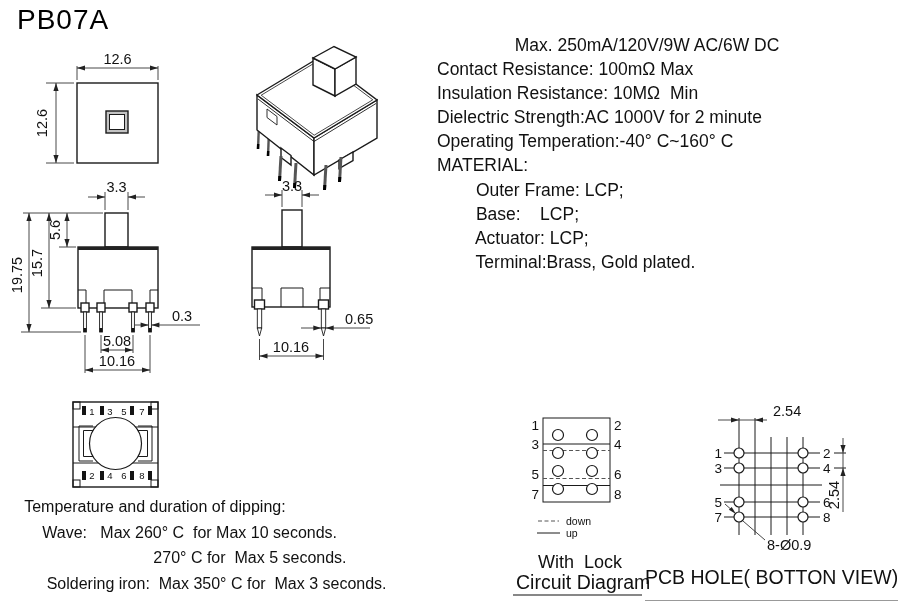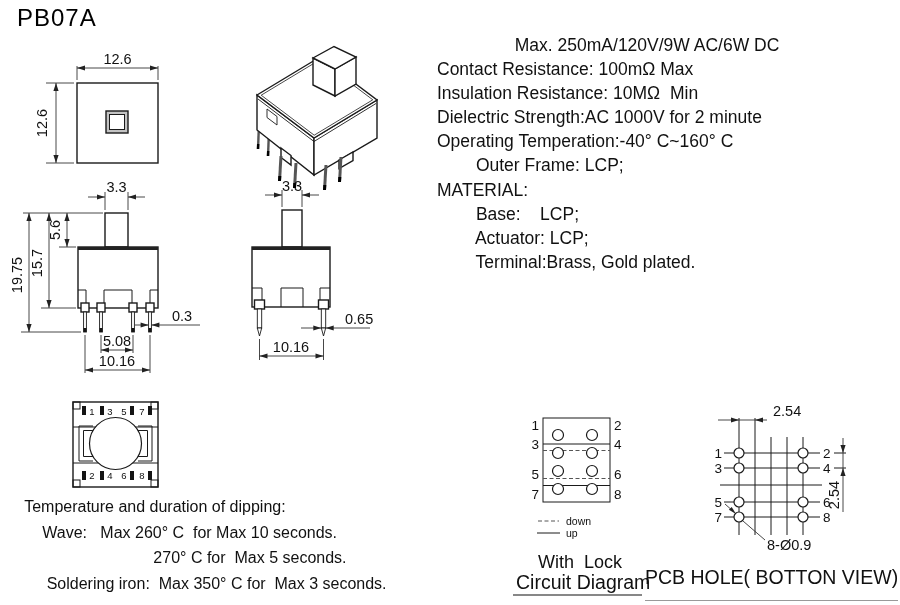--- a/index.html
+++ b/index.html
@@ -1,19 +1,19 @@
 <!DOCTYPE html>
 <html><head>
 <meta charset="utf-8">
 <style>
   html,body{margin:0;padding:0;}
   body{width:900px;height:605px;position:relative;background:#fff;overflow:hidden;
        font-family:"Liberation Sans",sans-serif;color:#111;}
   .abs{position:absolute;}
-  #title{left:17px;top:4px;font-size:24px;letter-spacing:1px;color:#000;}
+  #title{left:17px;top:4px;font-size:28px;letter-spacing:1px;color:#000;}
   #specs{left:437px;top:33px;font-size:17.5px;line-height:24.1px;}
   #specs div{white-space:pre;}
   #dipping{left:20px;top:494px;font-size:16px;line-height:25.5px;}
   #dipping div{white-space:pre;}
   #pcb-caption{left:645px;top:566px;font-size:19.5px;}
   #pcb-caption span{border-bottom:1px solid #999;padding-bottom:12px;}
   svg{position:absolute;overflow:visible;}
   svg text{font-family:"Liberation Sans",sans-serif;fill:#111;}
   .ln{stroke:#1a1a1a;stroke-width:1;fill:none;}
   .thick{stroke:#1a1a1a;stroke-width:1.4;fill:none;}
@@ -29,22 +29,22 @@
 <body>
 
 <div id="title" class="abs">PB07A</div>
 
 <div id="specs" class="abs">
   <div>                Max. 250mA/120V/9W AC/6W DC</div>
   <div>Contact Resistance: 100mΩ Max</div>
   <div>Insulation Resistance: 10MΩ  Min</div>
   <div>Dielectric Strength:AC 1000V for 2 minute</div>
   <div>Operating Temperation:-40° C~160° C</div>
+  <div>MATERIAL:</div>
   <div>        Outer Frame: LCP;</div>
-  <div>MATERIAL:</div>
   <div>        Base:    LCP;</div>
   <div>        Actuator: LCP;</div>
   <div>        Terminal:Brass, Gold plated.</div>
 </div>
 
 <svg class="abs" style="left:10px;top:40px;" width="180" height="155" viewBox="0 0 180 155">
   <rect x="67" y="43" width="81" height="80" class="part"></rect>
   <rect x="96" y="71" width="22" height="22" fill="#c3c3c3" stroke="#1a1a1a" stroke-width="1.4"></rect>
   <rect x="99.5" y="74.5" width="15" height="15" fill="#fff" stroke="#1a1a1a" stroke-width="1"></rect>
 

